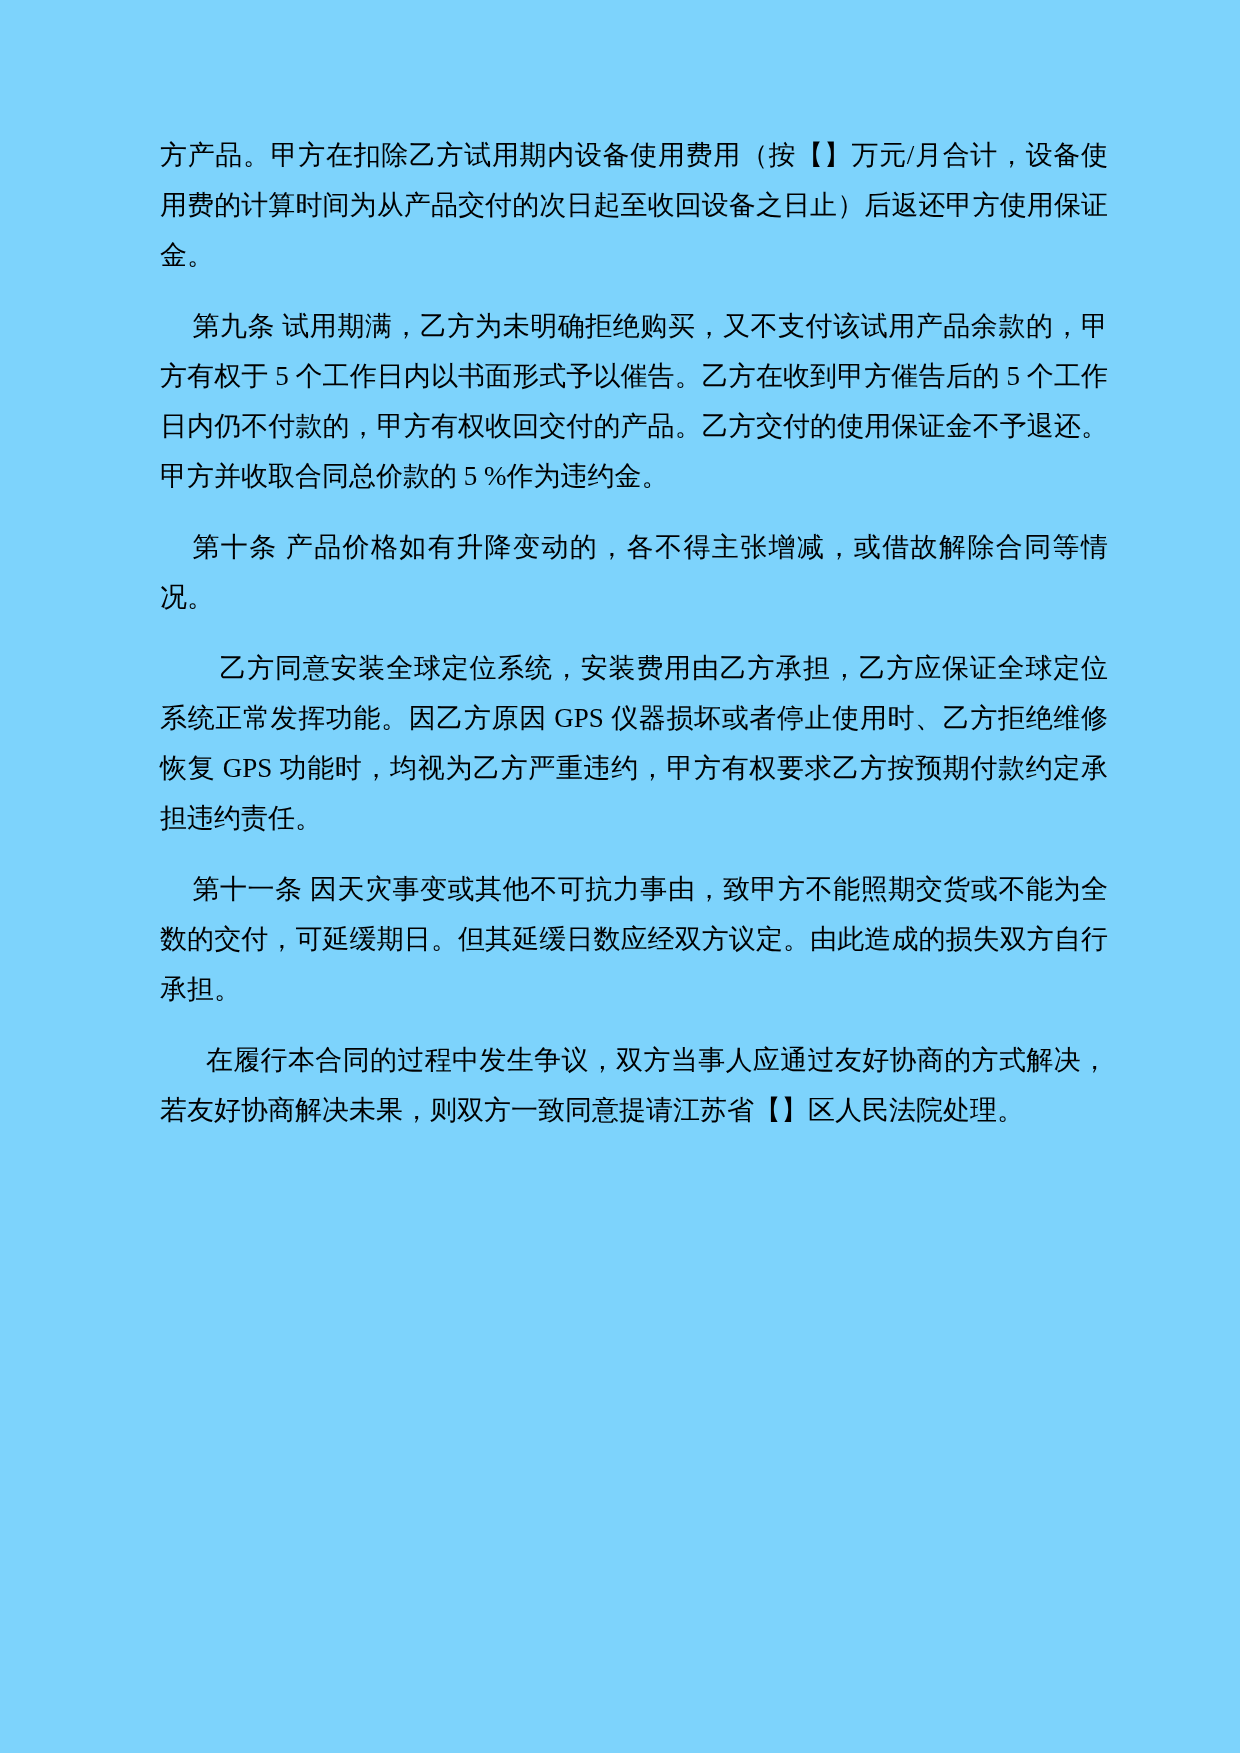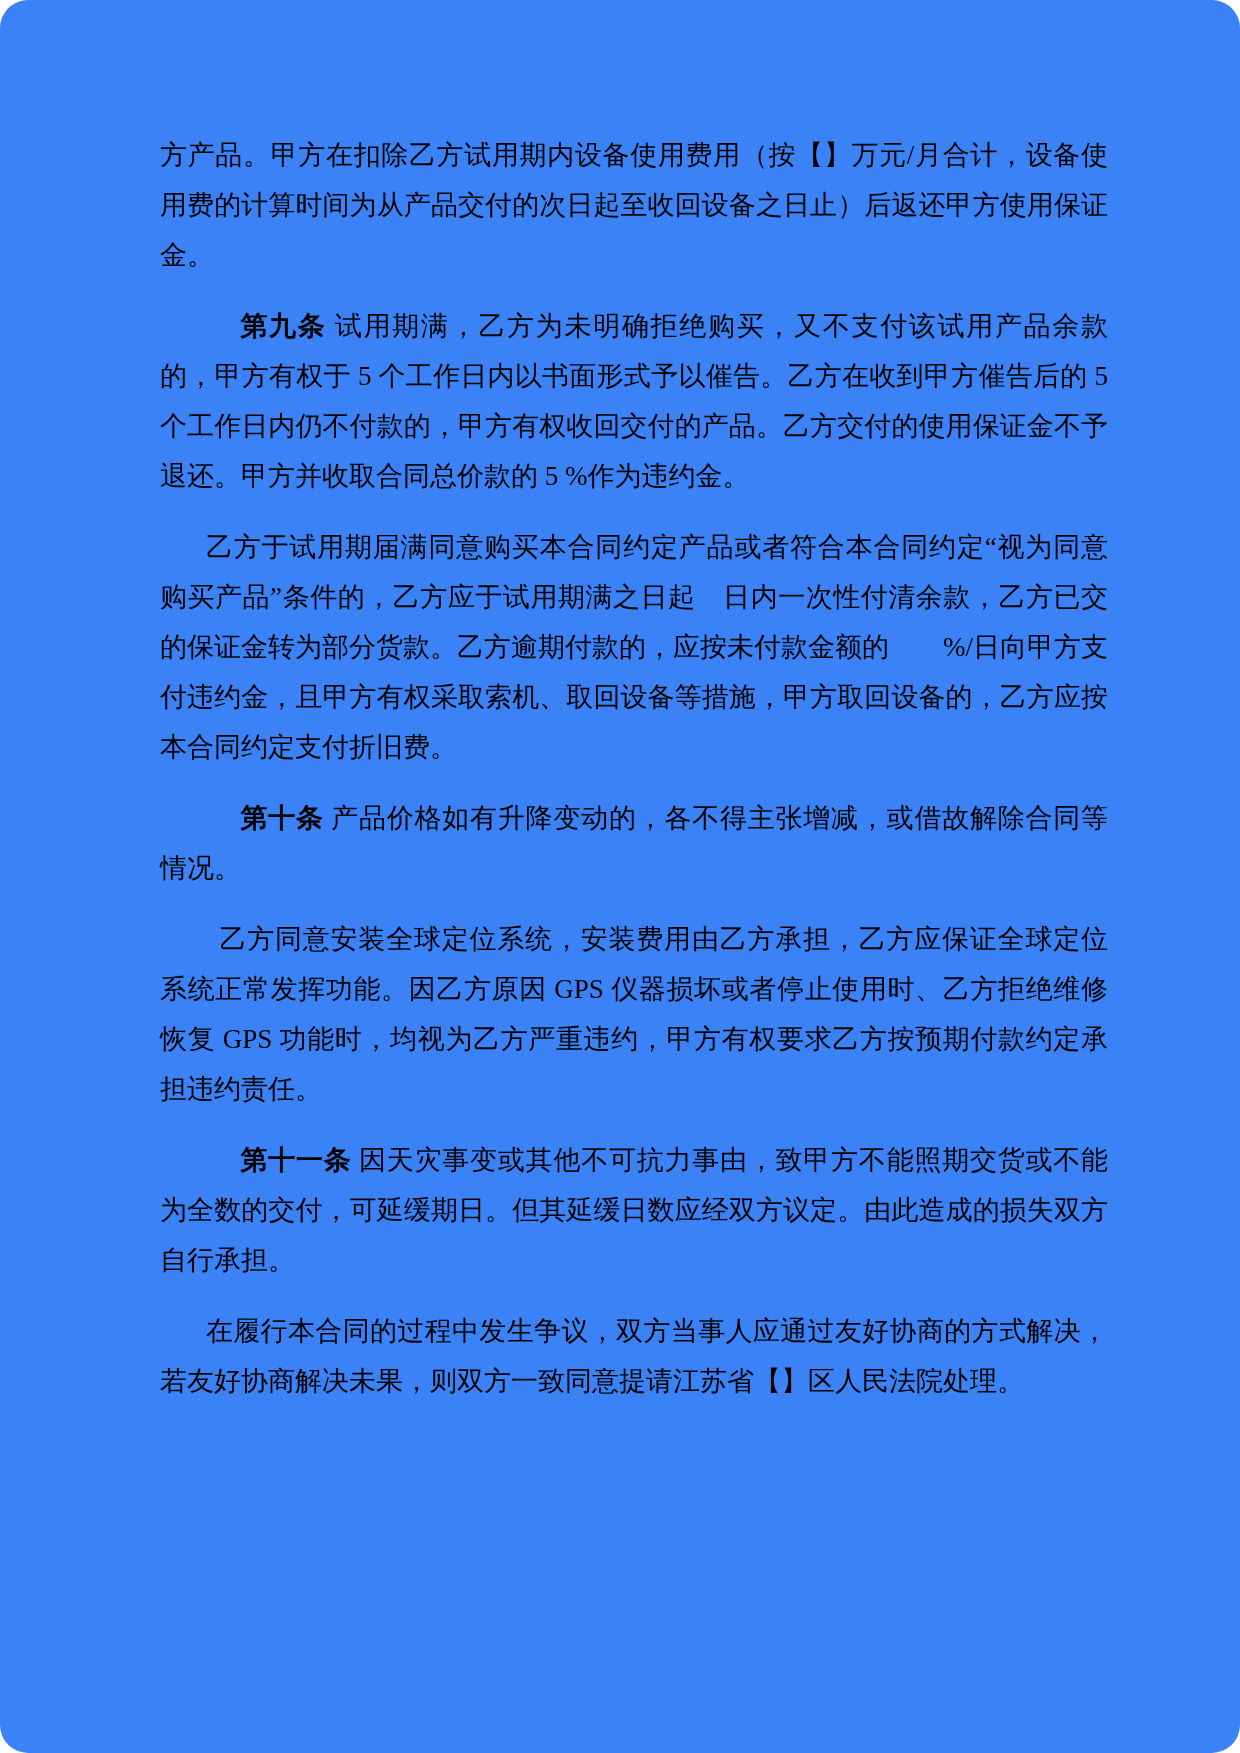--- a/index.html
+++ b/index.html
@@ -4,59 +4,56 @@
 <style>
   html, body {
     margin: 0;
     padding: 0;
     background: #ffffff;
   }
   .page {
     position: relative;
     width: 1240px;
     height: 1753px;
-    background: #3b82f6;
+    background: #7dd3fc;
     overflow: hidden;
-    border-radius: 28px;
   }
   .content {
     position: absolute;
     left: 160px;
     top: 130px;
     width: 948px;
     color: #000000;
     font-family: "Liberation Serif", serif;
     font-size: 27px;
     line-height: 50px;
     text-align: justify;
   }
   .para {
     margin: 0 0 21px 0;
   }
   .ind-0  { text-indent: 0; }
   .ind-12 { text-indent: 1.2em; }
   .ind-17 { text-indent: 1.7em; }
   .ind-22 { text-indent: 2.2em; }
   .term {
-    font-weight: bold;
-    margin-left: 48px;
+    font-weight: normal;
   }
 </style>
 </head>
 <body>
 
 <div class="page">
   <div class="content">
 
     <p class="para ind-0">方产品。甲方在扣除乙方试用期内设备使用费用（按【】万元/月合计，设备使用费的计算时间为从产品交付的次日起至收回设备之日止）后返还甲方使用保证金。</p>
 
     <p class="para ind-12"><strong class="term">第九条</strong><span> 试用期满，乙方为未明确拒绝购买，又不支付该试用产品余款的，甲方有权于 5 个工作日内以书面形式予以催告。乙方在收到甲方催告后的 5 个工作日内仍不付款的，甲方有权收回交付的产品。乙方交付的使用保证金不予退还。甲方并收取合同总价款的 5 %作为违约金。</span></p>
 
 
-    <p class="para ind-17">乙方于试用期届满同意购买本合同约定产品或者符合本合同约定“视为同意购买产品”条件的，乙方应于试用期满之日起　日内一次性付清余款，乙方已交的保证金转为部分货款。乙方逾期付款的，应按未付款金额的　　%/日向甲方支付违约金，且甲方有权采取索机、取回设备等措施，甲方取回设备的，乙方应按本合同约定支付折旧费。</p>
 
     <p class="para ind-12"><strong class="term">第十条</strong><span> 产品价格如有升降变动的，各不得主张增减，或借故解除合同等情况。</span></p>
 
     <p class="para ind-22">乙方同意安装全球定位系统，安装费用由乙方承担，乙方应保证全球定位系统正常发挥功能。因乙方原因 GPS 仪器损坏或者停止使用时、乙方拒绝维修恢复 GPS 功能时，均视为乙方严重违约，甲方有权要求乙方按预期付款约定承担违约责任。</p>
 
     <p class="para ind-12"><strong class="term">第十一条</strong><span> 因天灾事变或其他不可抗力事由，致甲方不能照期交货或不能为全数的交付，可延缓期日。但其延缓日数应经双方议定。由此造成的损失双方自行承担。</span></p>
 
 
     <p class="para ind-17">在履行本合同的过程中发生争议，双方当事人应通过友好协商的方式解决，若友好协商解决未果，则双方一致同意提请江苏省【】区人民法院处理。</p>
 

